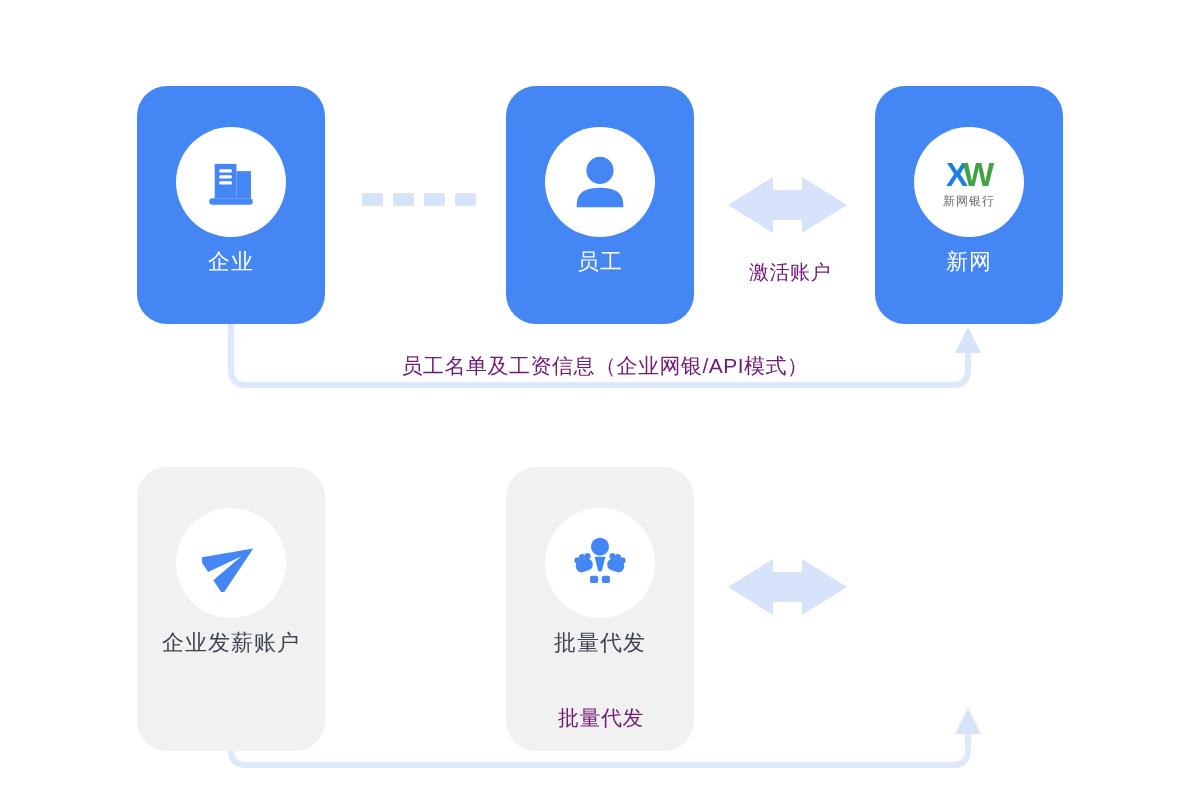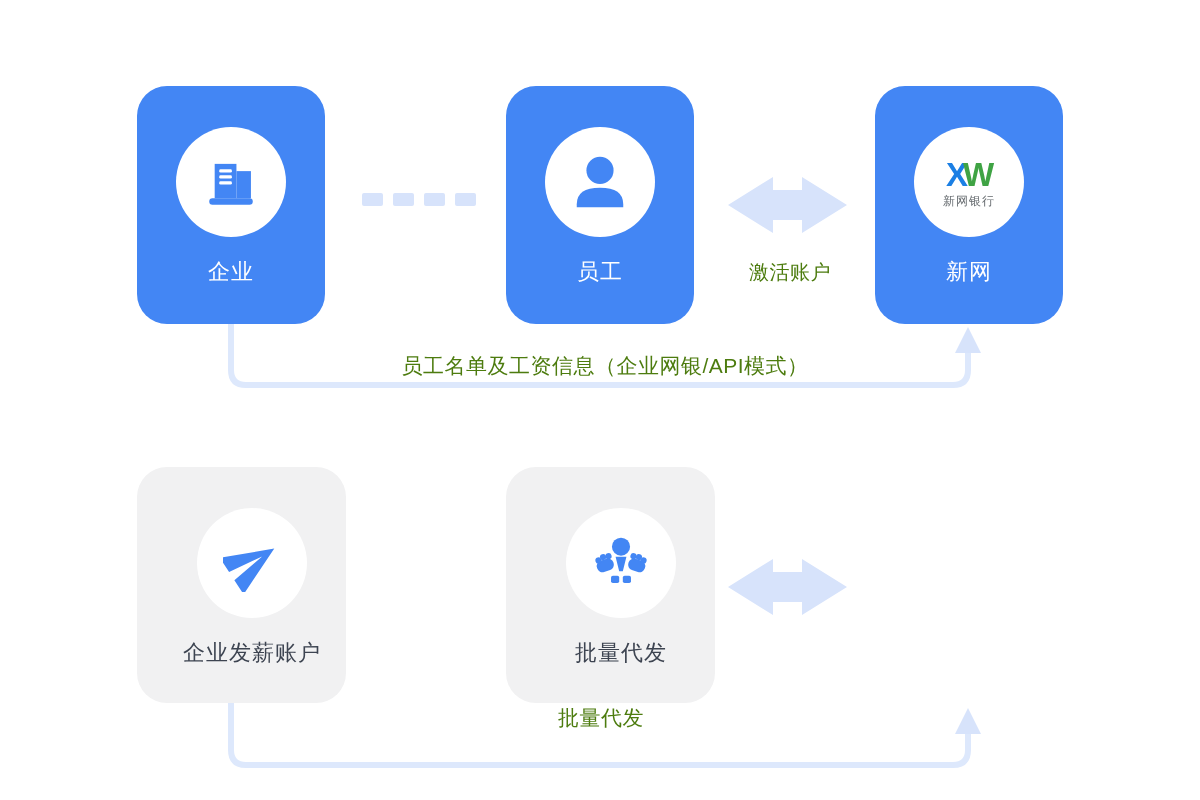--- a/index.html
+++ b/index.html
@@ -6,34 +6,34 @@
   .canvas{
     position:relative;width:1200px;height:800px;background:#ffffff;
     font-family:"Liberation Sans",sans-serif;overflow:hidden;margin:0 auto;
   }
   .connector-layer{position:absolute;left:0;top:0;z-index:1;pointer-events:none;}
   .card{
     position:absolute;width:188px;border-radius:30px;z-index:2;
     display:flex;flex-direction:column;align-items:center;
   }
   .card.blue{background:#4386F4;height:238px;}
-  .card.gray{background:#F1F1F2;height:236px;padding-left:21px;}
+  .card.gray{background:#F1F1F2;height:284px;}
   .icon-circle{
     width:110px;height:110px;border-radius:50%;background:#ffffff;
     margin-top:41px;display:flex;align-items:center;justify-content:center;
   }
-  .card-label{margin-top:20px;font-size:22px;letter-spacing:1px;white-space:nowrap;}
+  .card-label{margin-top:10px;font-size:22px;letter-spacing:1px;white-space:nowrap;}
   .card.blue .card-label{color:#ffffff;}
   .card.gray .card-label{color:#3D4451;}
   .dashes{position:absolute;left:362px;top:193px;display:flex;gap:10px;z-index:1;}
   .dash{width:21px;height:13px;background:#D7E3FB;border-radius:2px;}
   .darrow{position:absolute;z-index:1;}
   .flow-label{
     position:absolute;transform:translateX(-50%);z-index:3;
-    font-size:21px;color:#4d7c0f;white-space:nowrap;letter-spacing:0.5px;
+    font-size:21px;color:#701a75;white-space:nowrap;letter-spacing:0.5px;
   }
   .xw-logo{display:flex;flex-direction:column;align-items:center;line-height:1;}
   .xw-letters{font-size:33px;font-weight:bold;letter-spacing:-2px;}
   .xw-x{color:#1B7FE4;}
   .xw-w{color:#3FA344;margin-left:-3px;}
   .xw-sub{font-size:12px;color:#666b6f;margin-top:4px;letter-spacing:1px;}
 </style>
 </head>
 <body>
 

